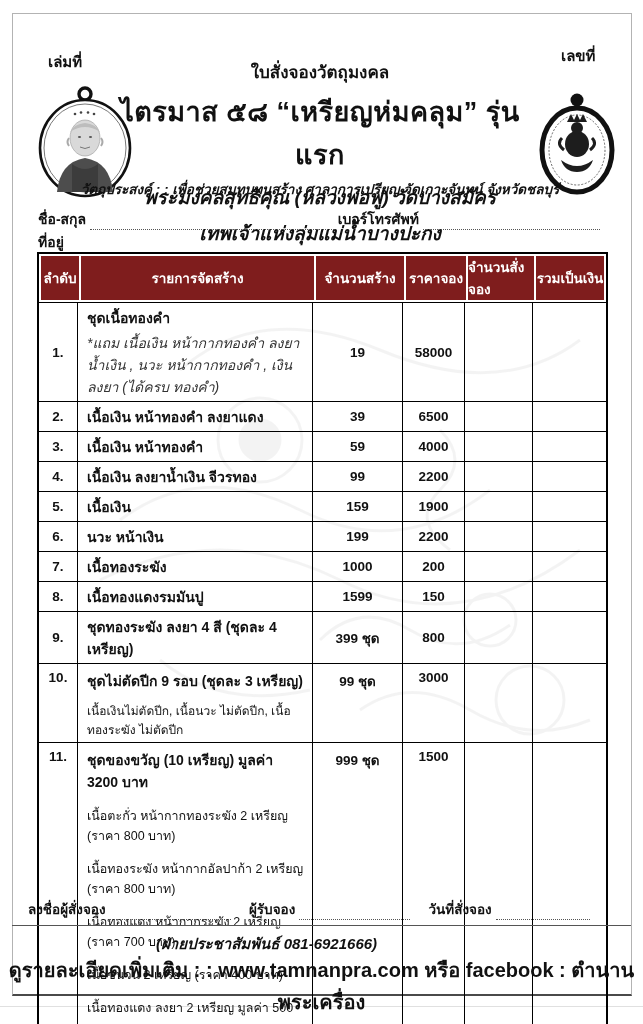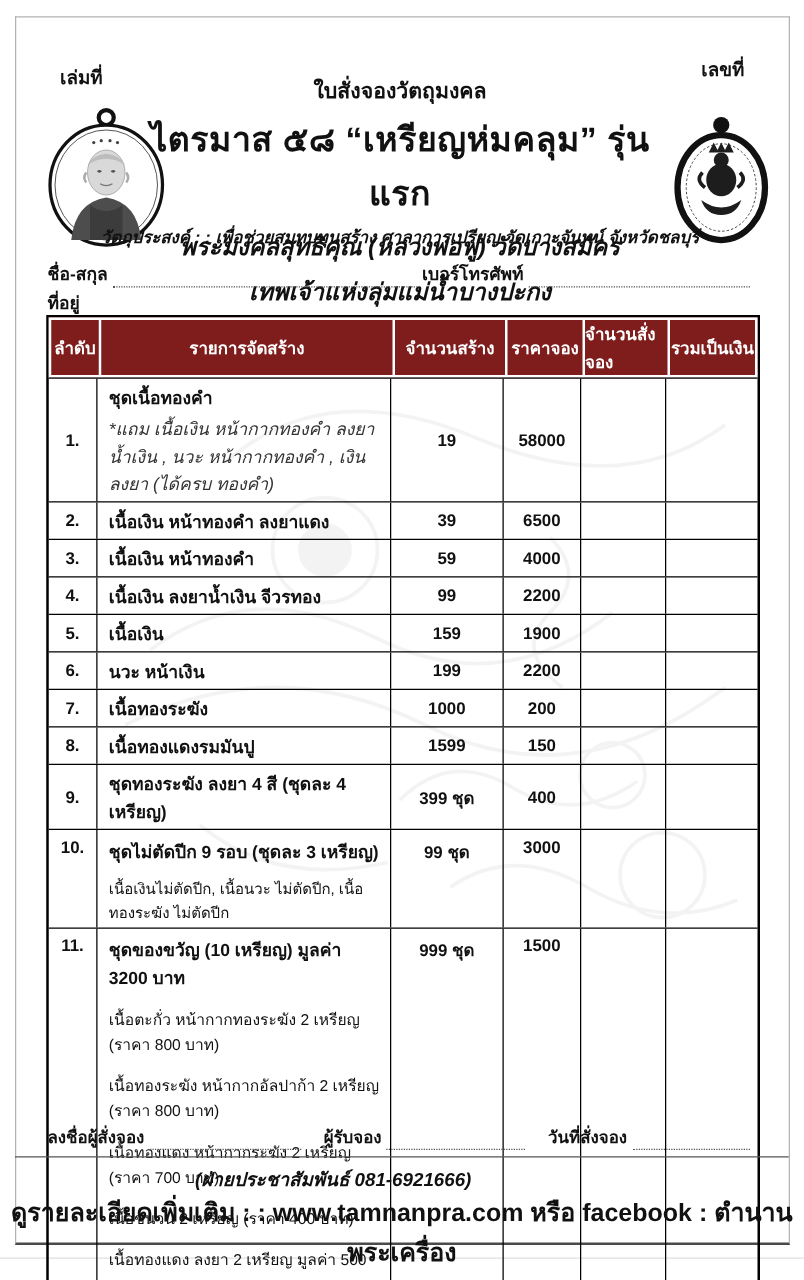--- a/index.html
+++ b/index.html
@@ -51,21 +51,21 @@
   .row-top .c{align-items:flex-start;padding-top:6px;}
   .h46{min-height:44px;} .h26{min-height:24px;} .h25{min-height:23px;} .h27{min-height:25px;}
   .h33{min-height:31px;} .h61{min-height:59px;} .h156{min-height:153px;}
   .total-row{border-top:1px solid #000;background:#b9b5b1;display:grid;
     grid-template-columns:273px 152px 68px 70px;min-height:38px;}
   .total-row .tc{border-left:1px solid #000;display:flex;align-items:center;justify-content:center;
     font-size:16px;font-weight:bold;}
   .total-row .tc:first-child{border-left:none;}
 
   
-  .sig-row{position:absolute;left:38px;top:898px;width:566px;display:flex;gap:14px;
+  .sig-row{position:absolute;left:28px;top:898px;width:566px;display:flex;gap:14px;
     font-size:13.5px;font-weight:bold;align-items:flex-end;}
   .sig-seg{display:flex;flex:1;align-items:flex-end;}
   .sig-seg .dots{height:13px;}
 
   
   .foot-rule{position:absolute;left:12px;top:925px;width:619px;height:1px;background:#555;}
   .contact{position:absolute;left:0;top:932px;width:533px;text-align:center;
     font-size:15px;font-weight:bold;font-style:italic;}
   .more-info{position:absolute;left:0;top:954px;width:643px;text-align:center;
     font-size:20px;font-weight:600;}
@@ -249,21 +249,21 @@
     <div class="c"></div>
     <div class="c"></div>
   </div>
 
   <div class="trow tbody-row h33">
     <div class="c">9.</div>
     <div class="c item-cell" style="justify-content:center">
         <div class="item-main">ชุดทองระฆัง ลงยา 4 สี (ชุดละ 4 เหรียญ)</div>
       </div>
     <div class="c">399 ชุด</div>
-    <div class="c">400</div>
+    <div class="c">800</div>
     <div class="c"></div>
     <div class="c"></div>
   </div>
 
   <div class="trow tbody-row row-top h61">
     <div class="c">10.</div>
     <div class="c item-cell">
       <div class="item-main">ชุดไม่ตัดปีก 9 รอบ (ชุดละ 3 เหรียญ)</div>
       <div class="item-sub">เนื้อเงินไม่ตัดปีก, เนื้อนวะ ไม่ตัดปีก, เนื้อทองระฆัง ไม่ตัดปีก</div>
     </div>

